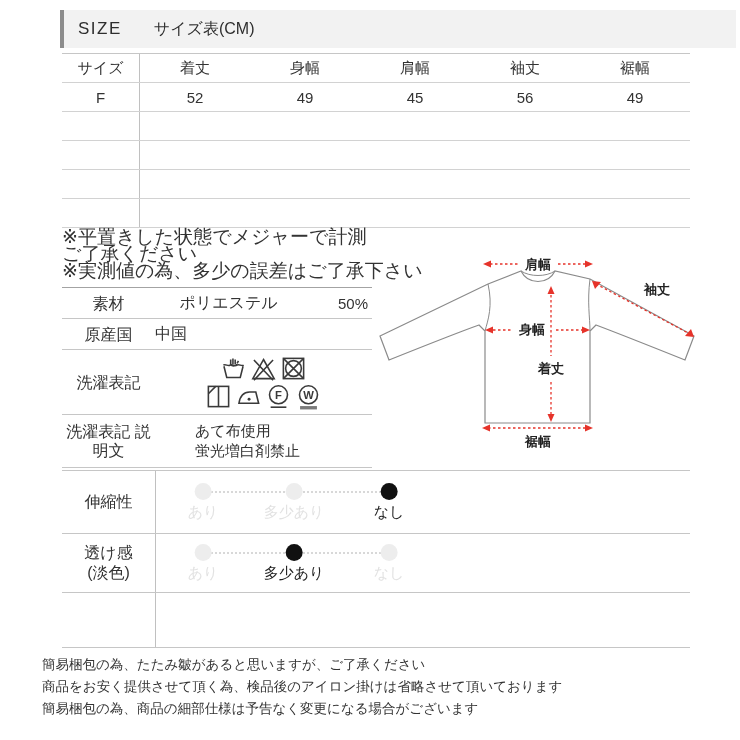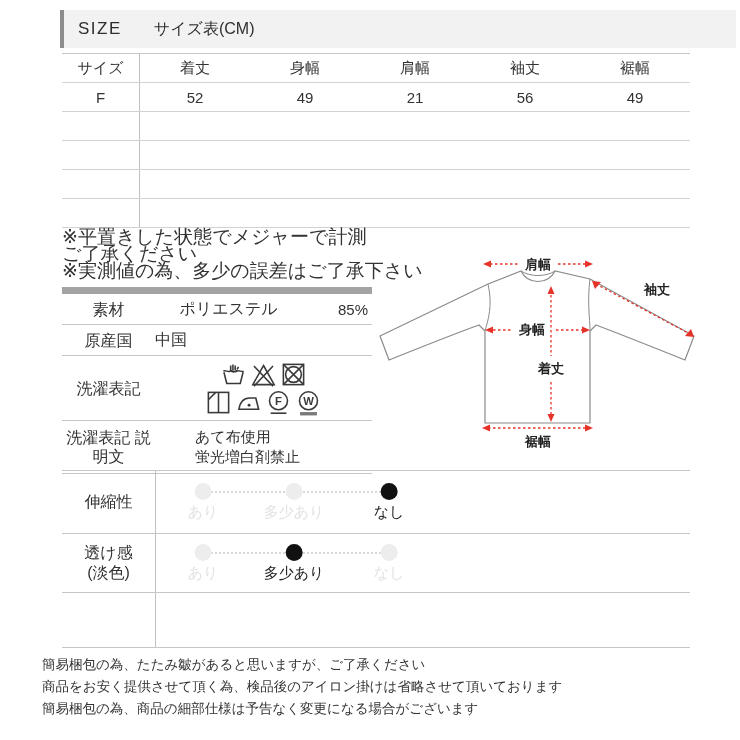--- a/index.html
+++ b/index.html
@@ -18,21 +18,21 @@
   .size-table{left:62px;top:53px;width:628px;border-top:1px solid #c6c6c6;}
   .st-row{display:flex;height:28px;border-bottom:1px solid #d2d2d2;align-items:stretch;}
   .st-c0{width:77px;border-right:1px solid #c0c0c0;display:flex;align-items:center;
          justify-content:center;font-size:15px;}
   .st-c{flex:1;display:flex;align-items:center;justify-content:center;font-size:15px;}
 
   
   .notes{left:62px;top:228px;font-size:19px;line-height:17px;color:#333;}
 
   
-  .info-table{left:62px;top:287px;width:310px;border-top:7px solid #a3a3a3;}
+  .info-table{left:62px;top:287px;width:310px;border-top:1px solid #a3a3a3;}
   .it-row{display:flex;border-bottom:1px solid #c6c6c6;align-items:center;}
   .it-label{width:93px;text-align:center;font-size:16px;flex:none;line-height:19px;}
   .it-value{flex:1;font-size:15px;gap:8px;}
   .row-material{height:30px;}
   .row-origin{height:30px;}
   .row-care{height:64px;}
   .row-caredesc{height:52px;}
   .mat-wrap{display:flex;align-items:center;}
   .mat-name{flex:1;text-align:center;font-size:16px;}
   .mat-pct{width:58px;text-align:right;padding-right:4px;font-size:15px;}
@@ -95,21 +95,21 @@
     <div class="st-c">着丈</div>
     <div class="st-c">身幅</div>
     <div class="st-c">肩幅</div>
     <div class="st-c">袖丈</div>
     <div class="st-c">裾幅</div>
   </div>
   <div class="st-row">
     <div class="st-c0">F</div>
     <div class="st-c">52</div>
     <div class="st-c">49</div>
-    <div class="st-c">21</div>
+    <div class="st-c">45</div>
     <div class="st-c">56</div>
     <div class="st-c">49</div>
   </div>
   <div class="st-row">
       <div class="st-c0"></div>
       <div class="st-c"></div>
     </div>
   <div class="st-row">
       <div class="st-c0"></div>
       <div class="st-c"></div>
@@ -128,21 +128,21 @@
   <div>※平置きした状態でメジャーで計測</div>
   <div>ご了承ください</div>
   <div>※実測値の為、多少の誤差はご了承下さい</div>
 </div>
 
 <div class="abs info-table">
   <div class="it-row row-material">
     <div class="it-label">素材</div>
     <div class="it-value mat-wrap">
       <span class="mat-name">ポリエステル</span>
-      <span class="mat-pct">85%</span>
+      <span class="mat-pct">50%</span>
     </div>
   </div>
   <div class="it-row row-origin">
     <div class="it-label">原産国</div>
     <div class="it-value origin-val">中国</div>
   </div>
   <div class="it-row row-care">
     <div class="it-label">洗濯表記</div>
     <div class="it-value care-icons">
       <div class="ci-row">

